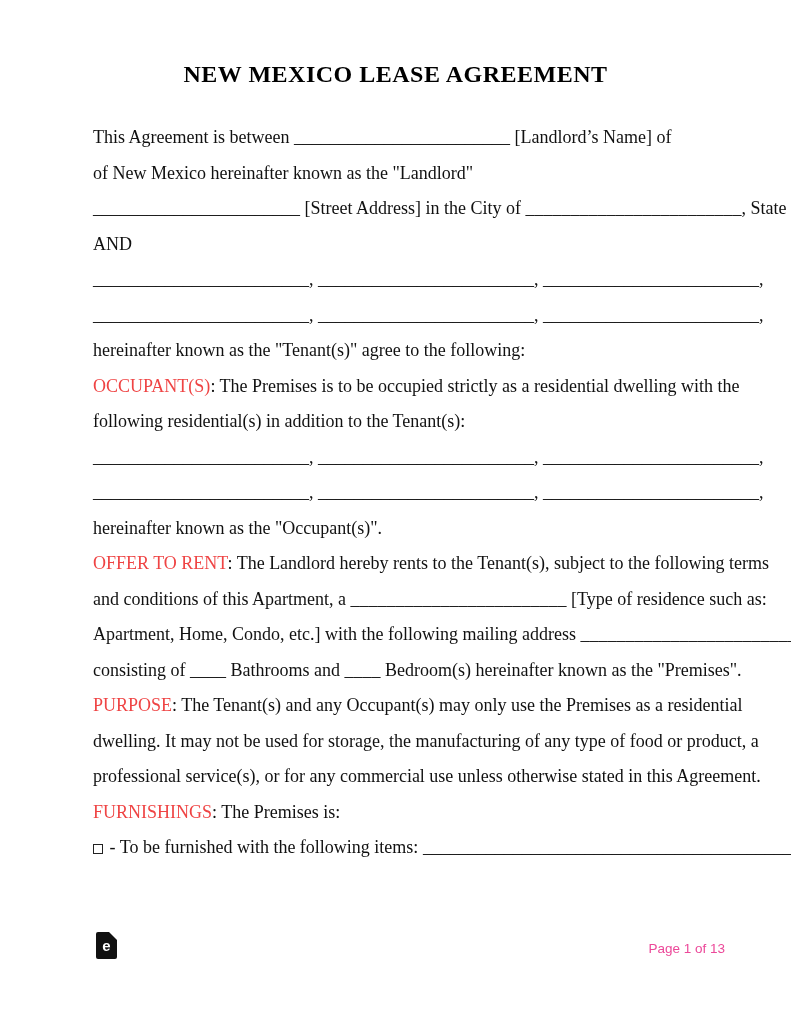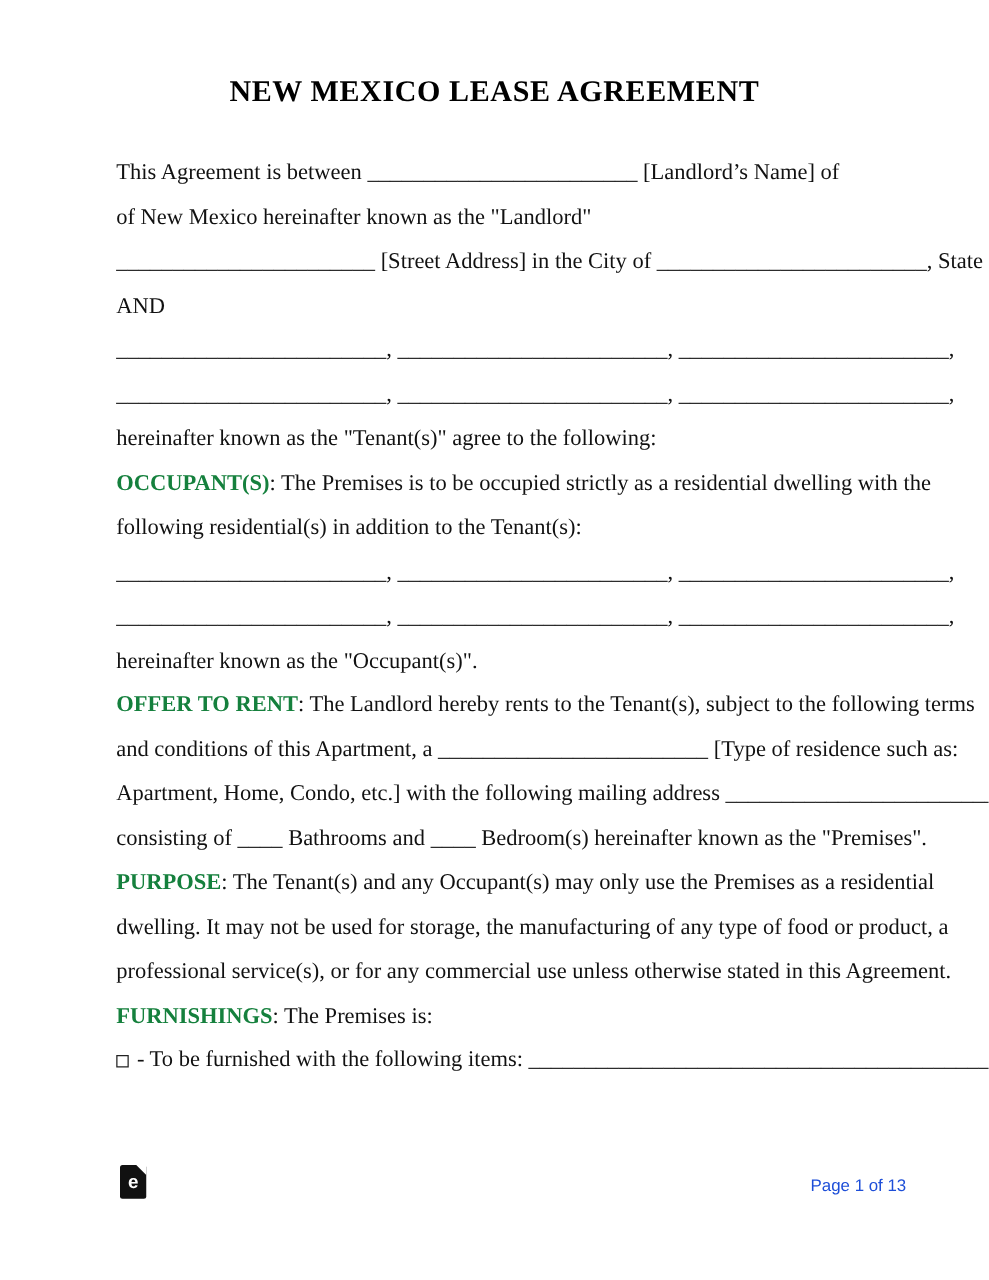--- a/index.html
+++ b/index.html
@@ -31,21 +31,21 @@
     left: 93px;
     width: 640px;
     font-size: 15px;
   }
   .line {
     line-height: 35.5px;
     white-space: pre;
     font-size: 18px;
     color: #111111;
   }
-  .line .bold { font-weight: bold; color: #15803d; }
+  .line .bold { font-weight: normal; color: #ef4444; }
   .line .blank { letter-spacing: 0; color: #111111; }
   .checkbox {
     display: inline-block;
     width: 10px;
     height: 10px;
     border: 1.5px solid #222222;
     background: #ffffff;
     vertical-align: -1px;
     margin-right: 2px;
   }
@@ -78,21 +78,21 @@
     font-weight: bold;
     font-size: 15px;
     line-height: 15px;
   }
   .page-indicator {
     position: absolute;
     top: 941px;
     right: 66px;
     font-family: "Liberation Sans", sans-serif;
     font-size: 13.5px;
-    color: #1d4ed8;
+    color: #ec4899;
   }
 </style>
 </head>
 <body>
 
 <div class="page">
 
   <div class="doc-title">NEW MEXICO LEASE AGREEMENT</div>
 
   <div class="doc-body">

